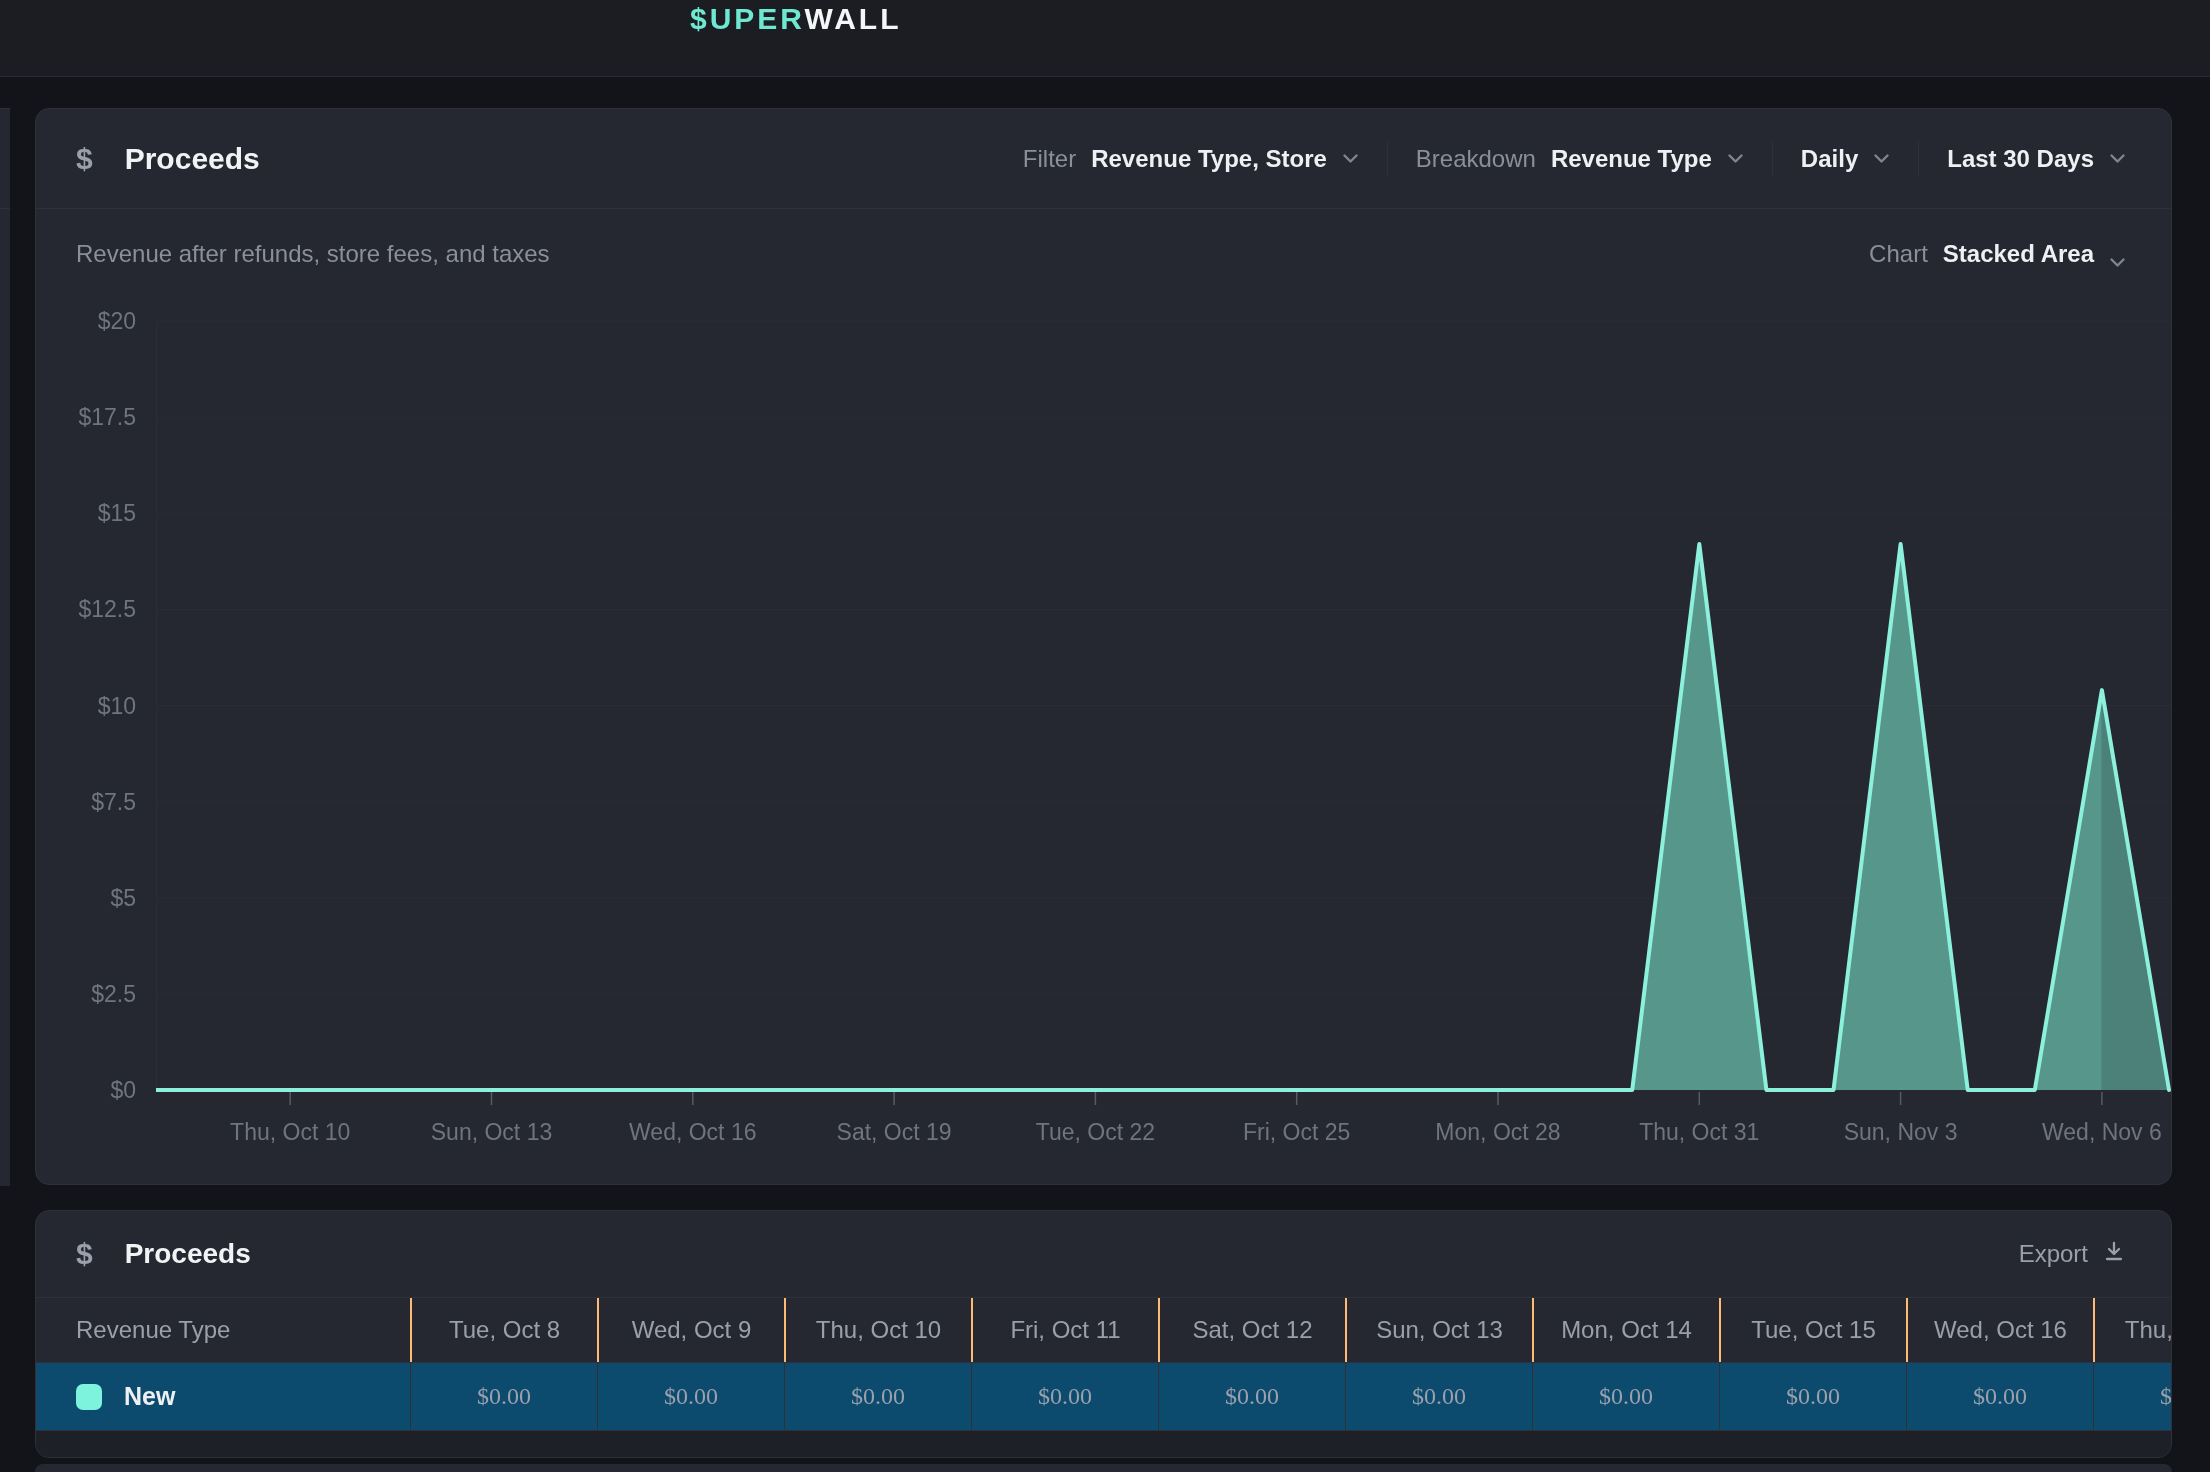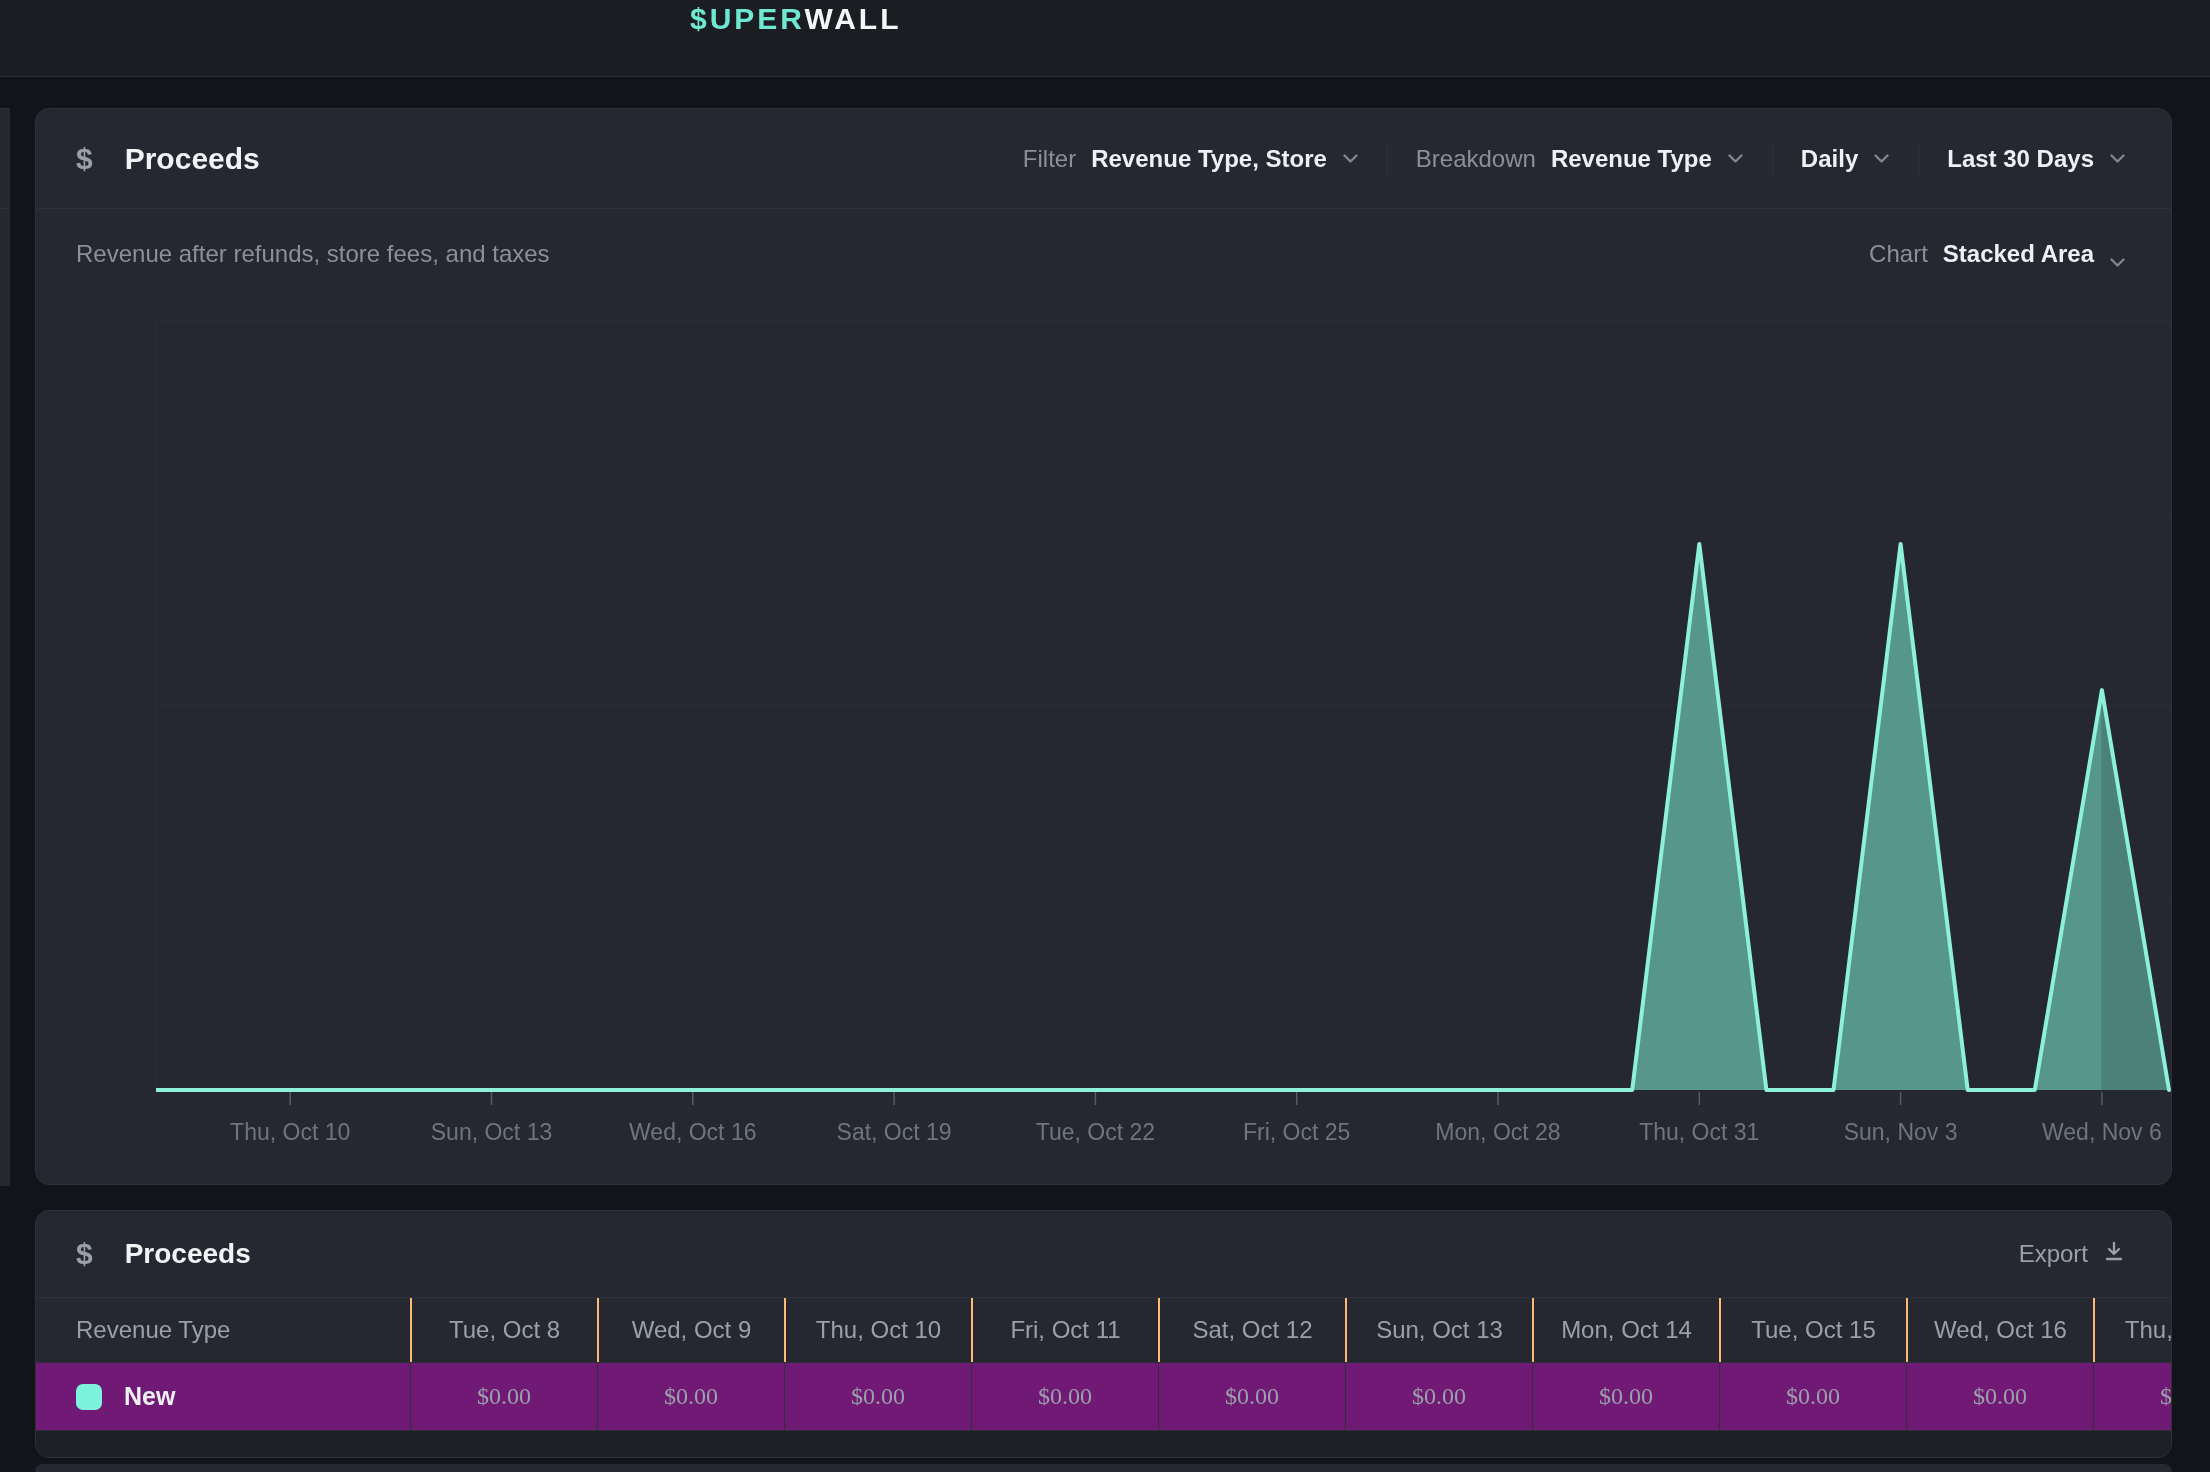--- a/index.html
+++ b/index.html
@@ -61,21 +61,21 @@
   .c2-header { height:86px; display:flex; align-items:center; padding:0 45px 0 40px;
                box-sizing:border-box; }
   .c2-title { font-size:28px; font-weight:bold; color:#f2f3f5; }
   .export { margin-left:auto; display:flex; align-items:center; gap:14px;
             font-size:24px; color:#9aa0ab; cursor:pointer; }
   .thead { height:66px; display:flex; border-top:1px solid #2e313a;
            border-bottom:1px solid #2e313a; box-sizing:border-box; }
   .th { width:187px; flex:none; display:flex; align-items:center; justify-content:center;
         font-size:24px; color:#9aa0aa; border-left:2px solid #fdba74; box-sizing:border-box; }
   .th.first { width:374px; justify-content:flex-start; padding-left:40px; border-left:none; }
-  .trow { height:68px; display:flex; background:#701a75;
+  .trow { height:68px; display:flex; background:#0c4a6e;
           border-bottom:1px solid #2e313a; box-sizing:border-box; }
   .td { width:187px; flex:none; display:flex; align-items:center; justify-content:center;
         font-size:24px; color:#9aa1ac; border-left:1px solid #2e313a; box-sizing:border-box;
         font-family:Liberation Serif, serif; }
   .td.first { width:374px; justify-content:flex-start; padding-left:40px; gap:22px;
               border-left:none; font-family:"Liberation Sans", sans-serif;
               color:#eef0f3; font-weight:bold; font-size:25px; }
   .swatch { width:26px; height:26px; border-radius:7px; flex:none; }
   .tfoot { height:26px; background:#1d2026; }
 </style>
@@ -146,20 +146,31 @@
       <span class="lbl">Chart</span>
       <span class="val">Stacked Area</span>
       <span class="chev">
         <svg width="17" height="11" viewBox="0 0 17 11">
             <path d="M2.5 2.5 L8.5 8.5 L14.5 2.5" stroke="#80858f" stroke-width="2.4" fill="none" stroke-linecap="round" stroke-linejoin="round"></path>
           </svg>
       </span>
     </div>
   </div>
 
+  <div class="ylabels" id="ylabels">
+      <div class="ylab" style="top: 198px;">$20</div>
+      <div class="ylab" style="top: 294.1px;">$17.5</div>
+      <div class="ylab" style="top: 390.3px;">$15</div>
+      <div class="ylab" style="top: 486.4px;">$12.5</div>
+      <div class="ylab" style="top: 582.5px;">$10</div>
+      <div class="ylab" style="top: 678.6px;">$7.5</div>
+      <div class="ylab" style="top: 774.8px;">$5</div>
+      <div class="ylab" style="top: 870.9px;">$2.5</div>
+      <div class="ylab" style="top: 967px;">$0</div>
+    </div>
   <div class="plot" id="plot"><svg width="2017" height="850" viewBox="0 0 2017 850">
         <line x1="0" y1="20" x2="2017" y2="20" stroke="#2a2d34" stroke-width="1"></line>
         <line x1="0" y1="116.1" x2="2017" y2="116.1" stroke="#2a2d34" stroke-width="1"></line>
         <line x1="0" y1="212.3" x2="2017" y2="212.3" stroke="#2a2d34" stroke-width="1"></line>
         <line x1="0" y1="308.4" x2="2017" y2="308.4" stroke="#2a2d34" stroke-width="1"></line>
         <line x1="0" y1="404.5" x2="2017" y2="404.5" stroke="#2a2d34" stroke-width="1"></line>
         <line x1="0" y1="500.6" x2="2017" y2="500.6" stroke="#2a2d34" stroke-width="1"></line>
         <line x1="0" y1="596.8" x2="2017" y2="596.8" stroke="#2a2d34" stroke-width="1"></line>
         <line x1="0" y1="692.9" x2="2017" y2="692.9" stroke="#2a2d34" stroke-width="1"></line>
         <line x1="0" y1="789" x2="2017" y2="789" stroke="#2a2d34" stroke-width="1"></line>

